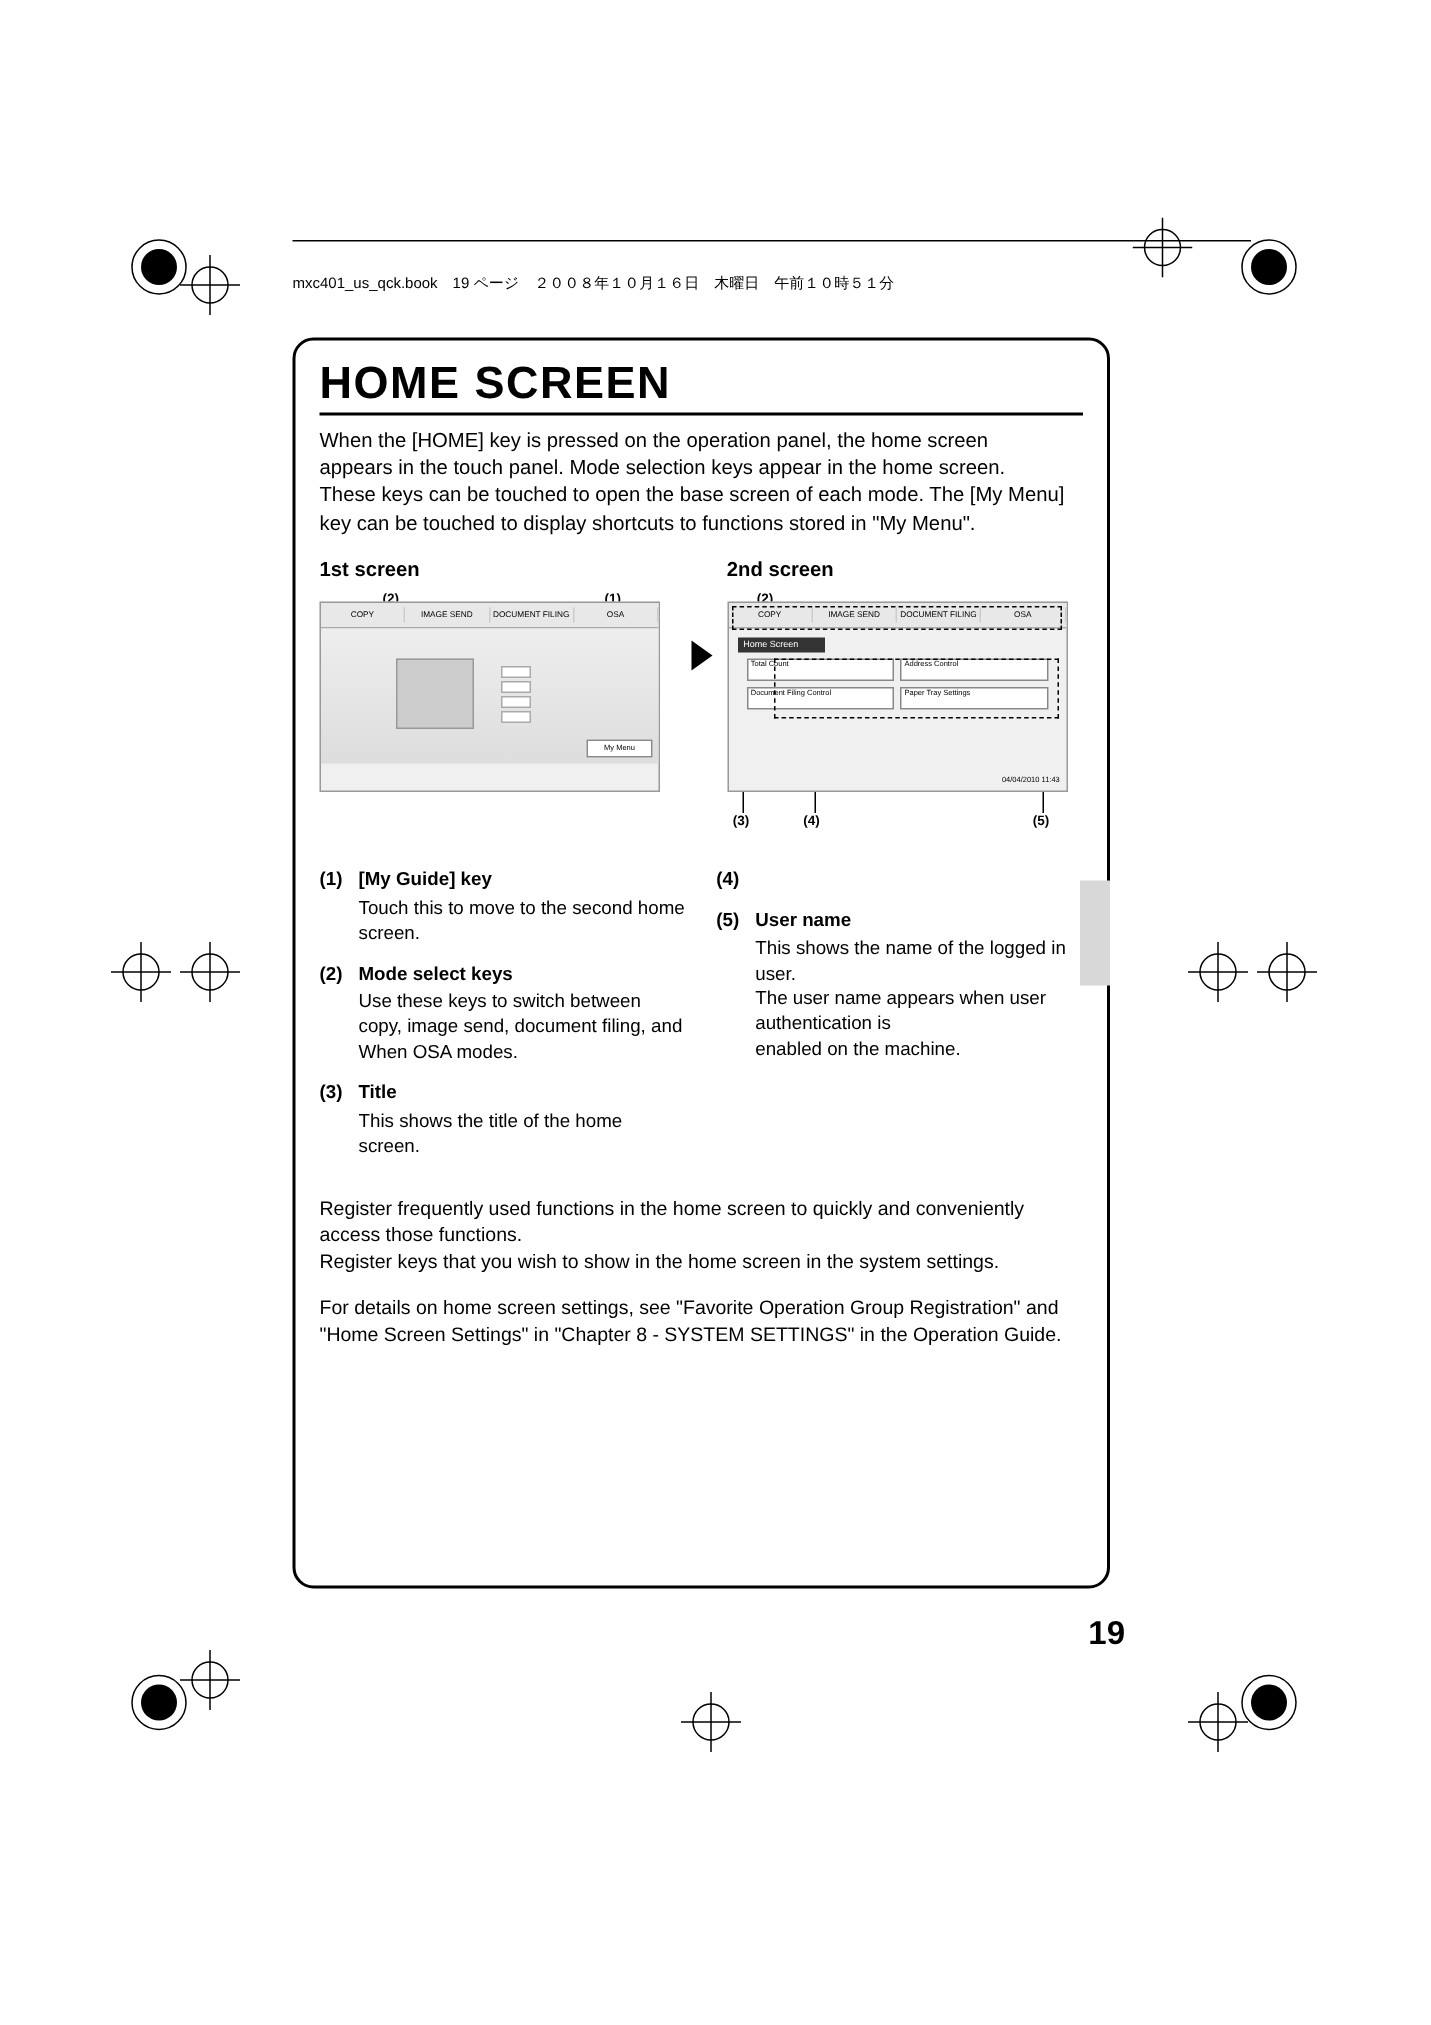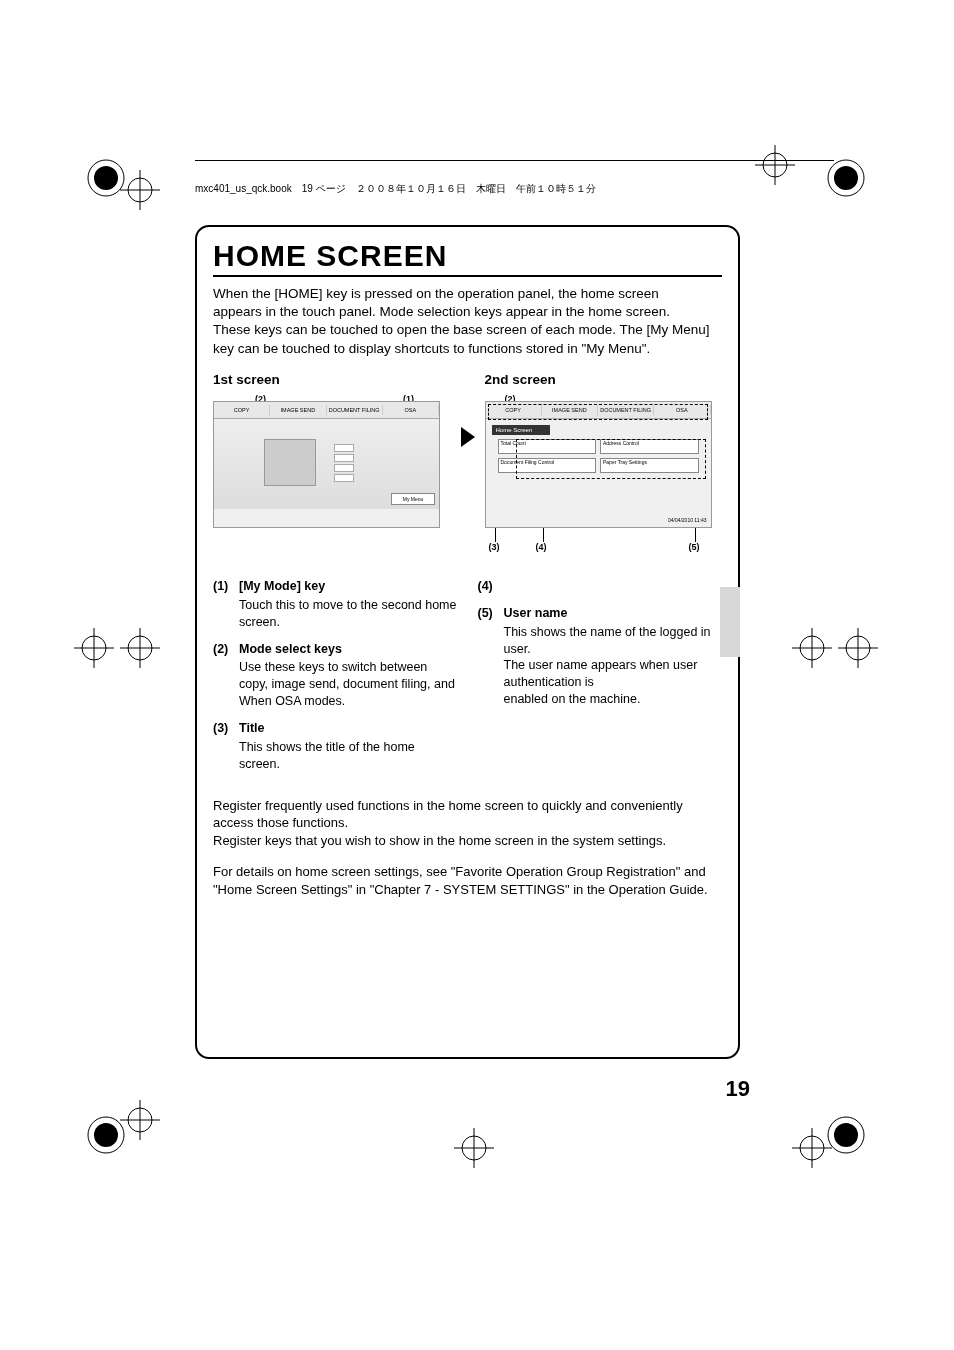--- a/index.html
+++ b/index.html
@@ -349,21 +349,21 @@
         <div class="callout" style="top:14px;left:204px">(5)</div>
       </div>
     </div>
   </div>
 
   <div class="desc-cols">
     <div class="desc-col" id="desc-left">
         <div class="desc-item">
           <div class="desc-num">(1)</div>
           <div class="desc-body">
-            <div class="desc-title">[My Mode] key</div>
+            <div class="desc-title">[My Guide] key</div>
             <div>Touch this to move to the second home screen.</div>
           </div>
         </div>
         <div class="desc-item">
           <div class="desc-num">(2)</div>
           <div class="desc-body">
             <div class="desc-title">Mode select keys</div>
             <div>Use these keys to switch between copy, image send, document filing, and When OSA modes.</div>
           </div>
         </div>
@@ -383,16 +383,16 @@
           <div class="desc-num">(5)</div>
           <div class="desc-body">
             <div class="desc-title">User name</div>
             <div>This shows the name of the logged in user.<br>The user name appears when user authentication is<br>enabled on the machine.</div>
           </div>
         </div>
       </div>
   </div>
 
   <div class="bottom-para" id="bp1">Register frequently used functions in the home screen to quickly and conveniently access those functions.<br>Register keys that you wish to show in the home screen in the system settings.</div>
-  <div class="bottom-para">For details on home screen settings, see "Favorite Operation Group Registration" and "Home Screen Settings" in "Chapter 7 - SYSTEM SETTINGS" in the Operation Guide.</div>
+  <div class="bottom-para">For details on home screen settings, see "Favorite Operation Group Registration" and "Home Screen Settings" in "Chapter 8 - SYSTEM SETTINGS" in the Operation Guide.</div>
 </div>
 
 <div class="page-num">19</div>
 
 </body></html>

